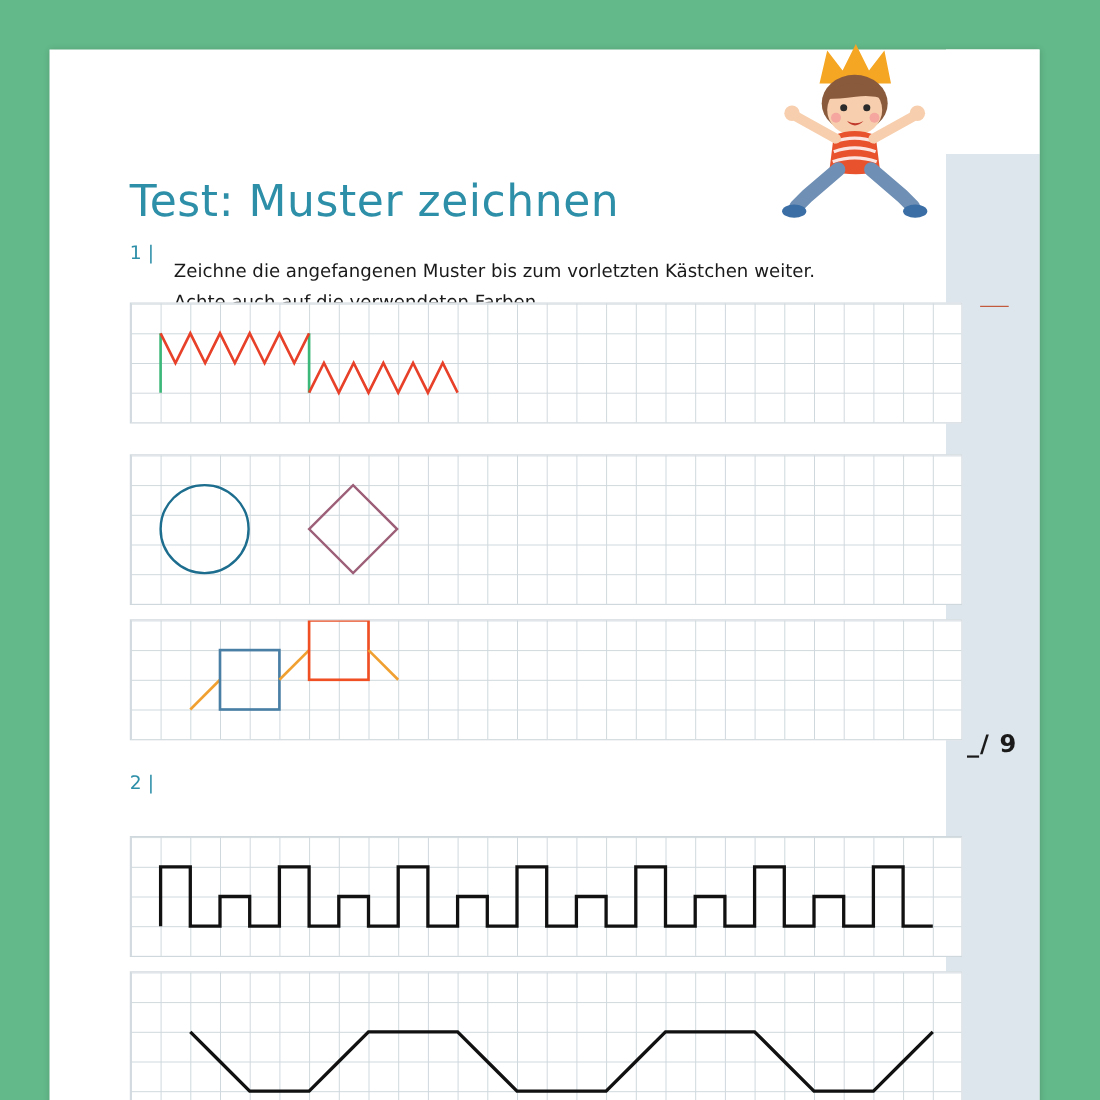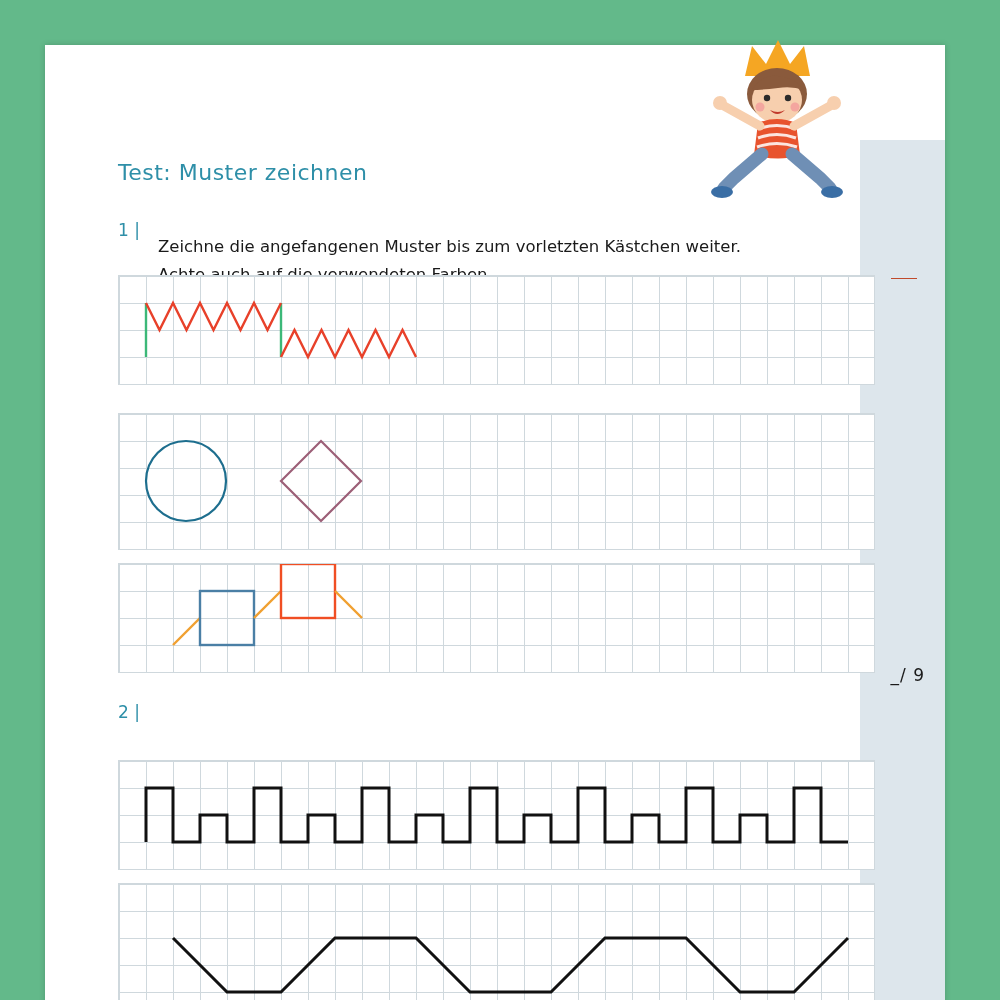--- a/index.html
+++ b/index.html
@@ -42,21 +42,21 @@
     height: 95px;
     background: #ffffff;
   }
 
   
   #page-title {
     position: absolute;
     left: 73px;
     top: 115px;
     font-family: "DejaVu Sans", sans-serif;
-    font-size: 22px;
+    font-size: 40px;
     color: #2e8fa8;
     letter-spacing: 0.5px;
     white-space: nowrap;
   }
 
   
   .task-num {
     position: absolute;
     font-size: 17px;
     color: #2e8fa8;
@@ -73,24 +73,25 @@
   #task1-num { left: 73px; top: 175px; }
   #task1-text { left: 113px; top: 188px; width: 620px; }
   #task2-num { left: 73px; top: 657px; }
   #task2-text { left: 113px; top: 655px; width: 700px; }
 
   
   #score {
     position: absolute;
     right: 20px;
     top: 620px;
-    font-size: 17px;
+    font-size: 22px;
     color: #1a1a1a;
     font-family: "DejaVu Sans", sans-serif;
     letter-spacing: 1px;
+    font-weight: bold;
   }
 
   
   #margin-tick {
     position: absolute;
     right: 28px;
     top: 233px;
     width: 26px;
     height: 1px;
     background: #c04a2b;

